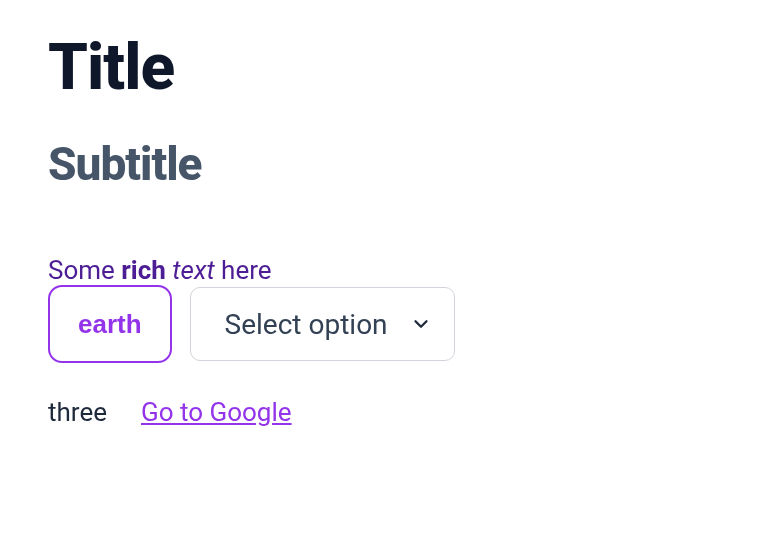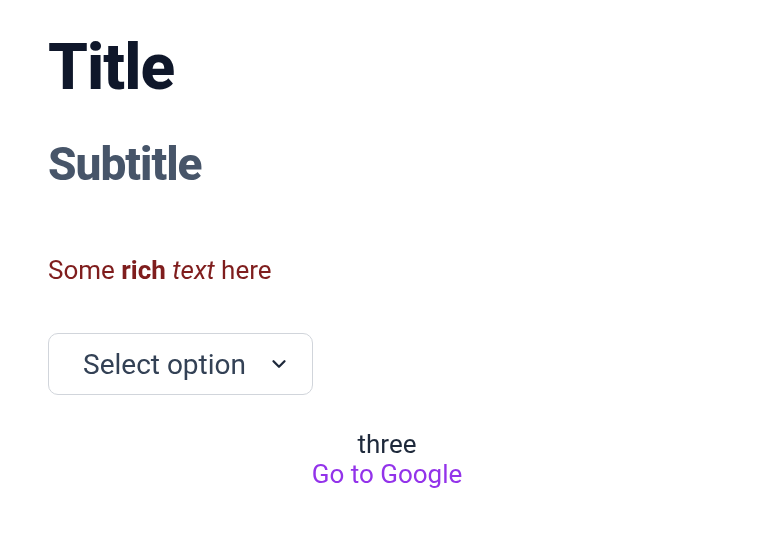--- a/index.html
+++ b/index.html
@@ -23,22 +23,21 @@
     }
     .subtitle {
       font-size: 46px;
       font-weight: 800;
       color: #475569;
       letter-spacing: -1px;
       margin-bottom: 64px;
     }
     .rich-text {
       font-size: 26px;
-      color: #7f1d1d;
-      margin-bottom: 48px;
+      color: #4c1d95;
     }
     .rich-text .bold {
       font-weight: 700;
     }
     .rich-text .italic {
       font-style: italic;
     }
     .controls-row {
       display: flex;
       align-items: center;
@@ -58,21 +57,21 @@
       font-weight: 600;
       border-radius: 14px;
       cursor: pointer;
     }
     .ok-button {
       font-weight: 700;
     }
     .select-wrapper {
       display: inline-flex;
       align-items: center;
-      height: 62px;
+      height: 74px;
       padding: 0 22px 0 34px;
       border: 1px solid #d1d5db;
       border-radius: 10px;
       background: #ffffff;
       cursor: pointer;
       gap: 22px;
     }
     .select-text {
       font-size: 28px;
       color: #334155;
@@ -80,44 +79,46 @@
     .chevron {
       display: inline-flex;
       align-items: center;
       justify-content: center;
       width: 22px;
       height: 22px;
     }
     .bottom-row {
       display: flex;
       align-items: center;
-      flex-direction: column;
+      gap: 34px;
     }
     .plain-text {
       font-size: 26px;
       color: #1e293b;
     }
     .link {
       font-size: 26px;
       color: #9333ea;
+      text-decoration: underline;
       cursor: pointer;
     }
   </style>
 </head>
 <body>
 
 <h1 class="title">Title</h1>
 
 <h2 class="subtitle">Subtitle</h2>
 
 <p class="rich-text">
   <span>Some </span><span class="bold">rich</span><span> </span><span class="italic">text</span><span> here</span>
 </p>
 
 <div class="controls-row">
+  <button class="pill-button">earth</button>
 
   <div class="select-wrapper">
     <span class="select-text">Select option</span>
     <span class="chevron">
       <svg width="22" height="22" viewBox="0 0 24 24" fill="none" stroke="#1e293b" stroke-width="2.5" stroke-linecap="round" stroke-linejoin="round">
         <polyline points="6 9 12 15 18 9"></polyline>
       </svg>
     </span>
   </div>
 

